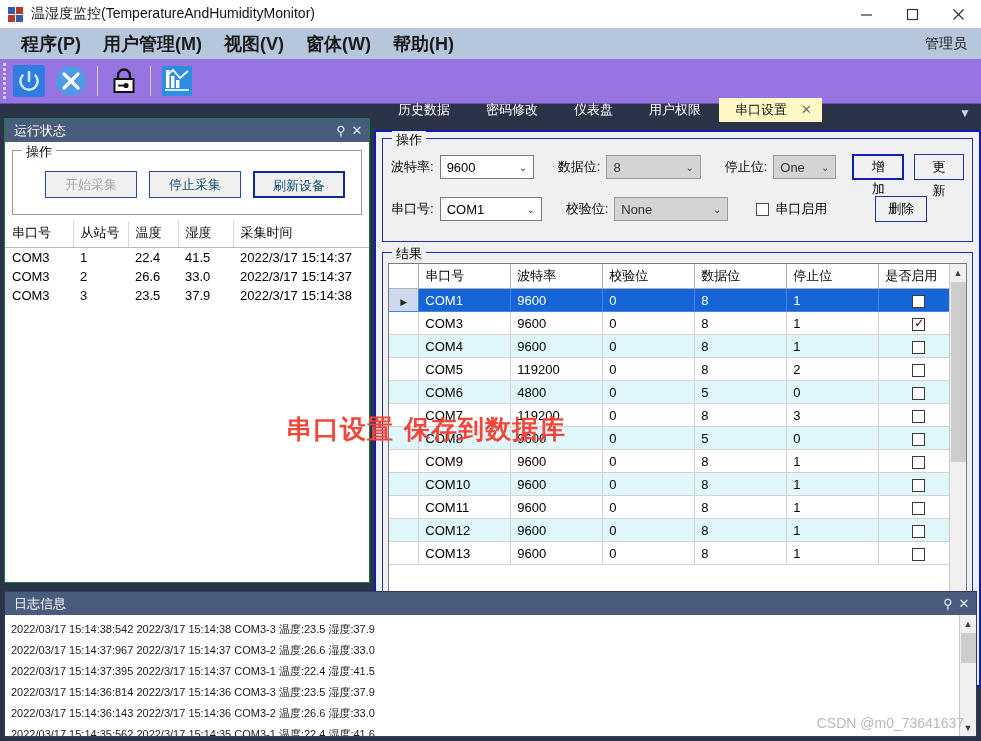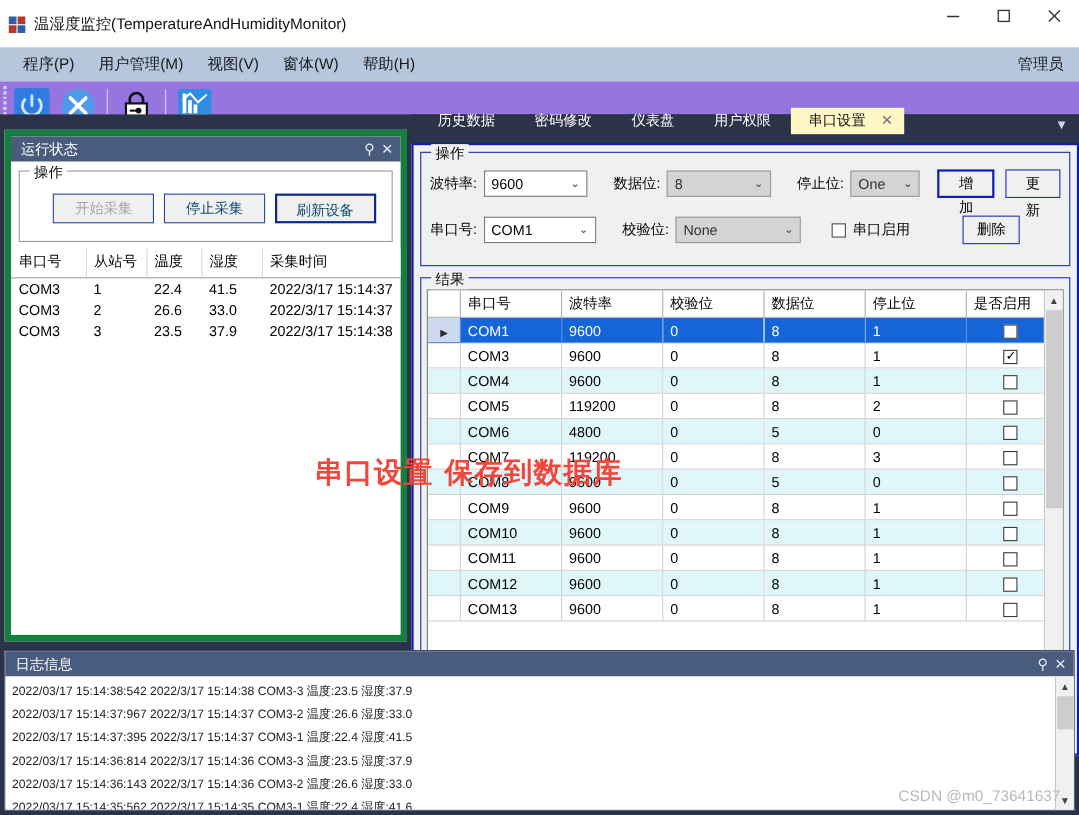--- a/index.html
+++ b/index.html
@@ -9,21 +9,21 @@
     font-family: "Liberation Sans", "DejaVu Sans", sans-serif;
     font-size: 13px;
     background: #ffffff;
     overflow: hidden;
     position: relative;
     color: #000;
   }
 
   
   .titlebar {
-    height: 43px; background: #ffffff;
+    height: 28px; background: #ffffff;
     display: flex; align-items: center;
     border-bottom: 0;
     position: relative;
   }
   .app-icon {
     width: 16px; height: 16px; margin-left: 8px; margin-right: 7px;
     position: relative; flex: 0 0 auto;
   }
   .app-icon .sq { position: absolute; }
   .app-icon .s1 { left:0; top:1px; width:7px; height:7px; background:#2f5fa8; }
@@ -38,21 +38,21 @@
   }
   .win-btn svg { display: block; }
 
   
   .menubar {
     height: 31px; background: #b6c6dd;
     display: flex; align-items: center; padding-left: 10px;
     position: relative;
   }
   .menu-item {
-    font-size: 14px; color: #1a1a1a; padding: 3px 11px; white-space: nowrap;
+    font-size: 18px; color: #1a1a1a; padding: 3px 11px; white-space: nowrap; font-weight: bold;
   }
   .menu-right {
     position: absolute; right: 14px; top: 50%; transform: translateY(-50%);
     font-size: 14px; color: #1a1a1a;
   }
 
   
   .toolbar {
     height: 45px; background: #9775e0;
     display: flex; align-items: center;
@@ -70,21 +70,21 @@
   
   .body-area {
     position: absolute; left: 0; top: 104px; width: 981px; height: 637px;
     background: #2b3348;
   }
 
   
   .left-panel {
     position: absolute; left: 4px; top: 14px; width: 366px; height: 465px;
     background: #ffffff;
-    border: 6px solid #15803d;
+    border: 1px solid #15803d;
     display: flex; flex-direction: column;
   }
   .panel-header {
     height: 23px; background: #4a5c7d; color: #ffffff;
     display: flex; align-items: center; padding: 0 4px 0 9px;
     font-size: 13px;
   }
   .panel-header .ph-title { flex: 1; }
   .ph-btn { width: 16px; height: 18px; display:flex; align-items:center; justify-content:center; color:#e6ecf5; }
   .left-inner { flex: 1; background: #ffffff; padding: 0; position: relative; }

